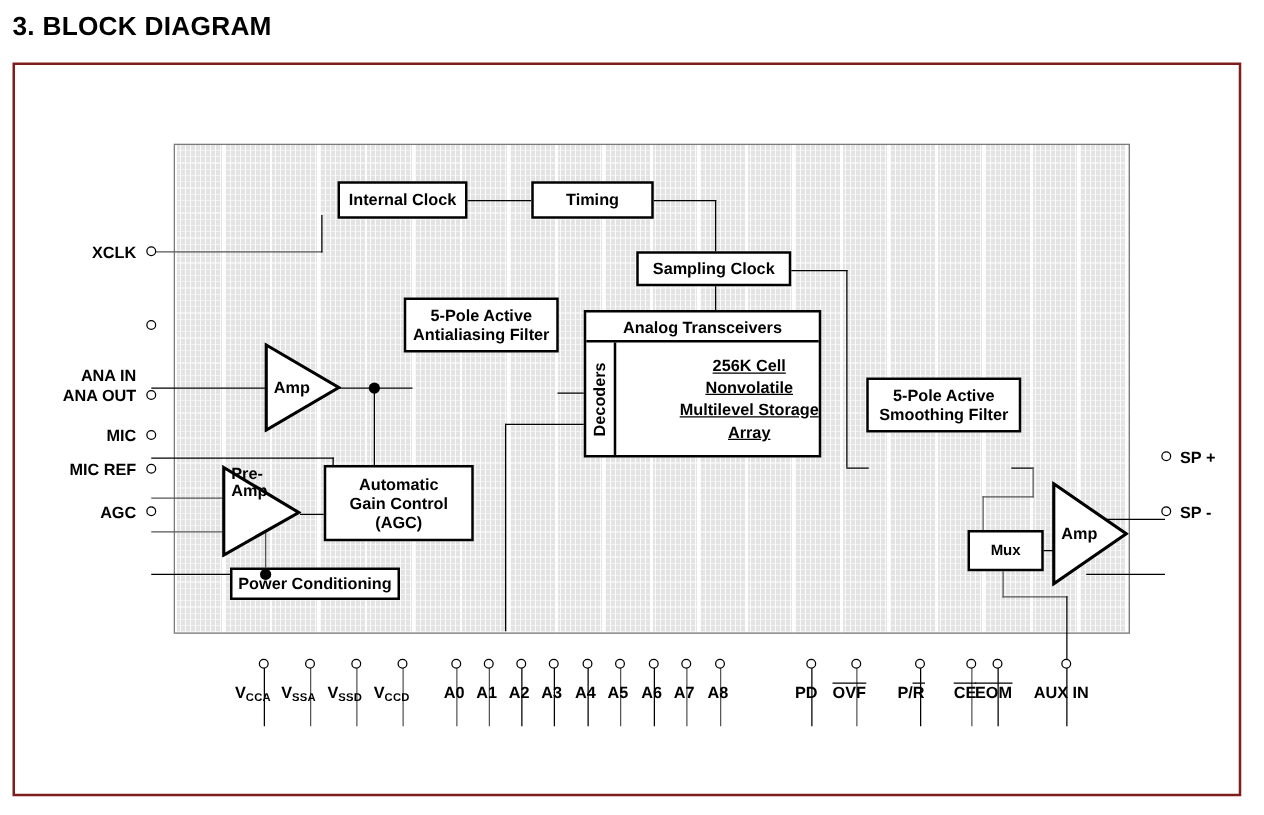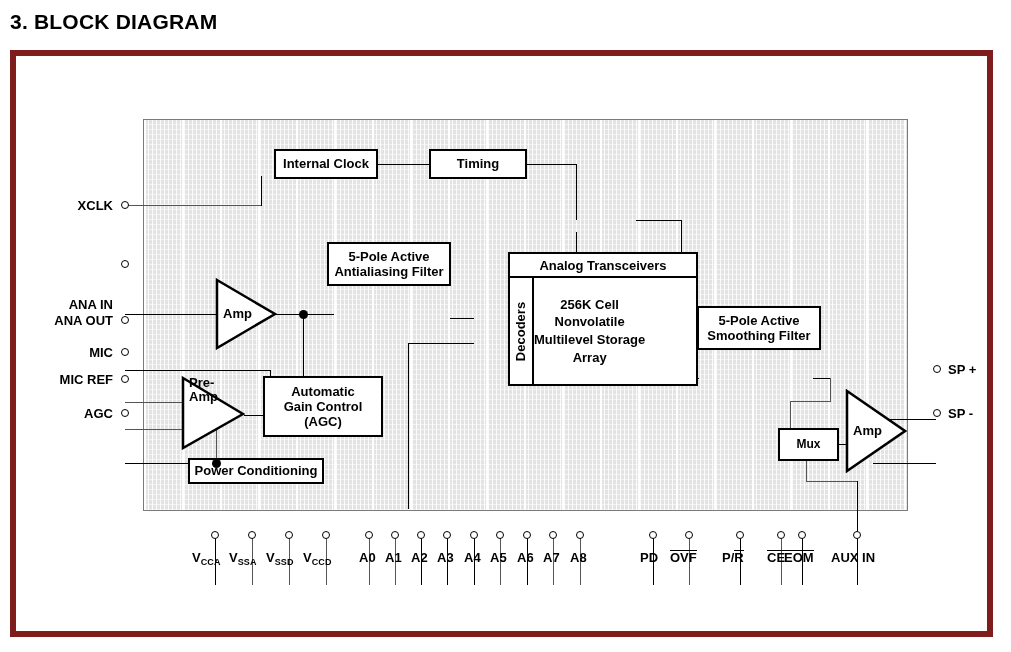--- a/index.html
+++ b/index.html
@@ -5,21 +5,21 @@
   html,body{margin:0;padding:0;background:#ffffff;}
   body{width:1011px;height:652px;position:relative;overflow:hidden;
        font-family:"Liberation Sans", sans-serif;color:#000;}
 
   
   #page-title{position:absolute;left:10px;top:10px;font-size:21px;font-weight:bold;
               letter-spacing:.2px;}
 
   
   #diagram-frame{position:absolute;left:10px;top:50px;width:983px;height:587px;
-                 border:6px solid #7f1d1d;box-sizing:border-box;background:#fff;}
+                 border:2px solid #7f1d1d;box-sizing:border-box;background:#fff;}
 
   
   #chip-area{position:absolute;left:127px;top:63px;width:765px;height:392px;
              background:#e3e3e3;border:1px solid #7a7a7a;box-sizing:border-box;
              background-image:
                repeating-linear-gradient(90deg, rgba(255,255,255,.85) 0 1px, rgba(255,255,255,0) 1px 4px),
                repeating-linear-gradient(0deg, rgba(255,255,255,.55) 0 1px, rgba(255,255,255,0) 1px 5px),
                repeating-linear-gradient(90deg, rgba(255,255,255,.95) 0 2px, rgba(255,255,255,0) 2px 38px);
   }
 
@@ -31,22 +31,22 @@
 
   
   #mem-outer{position:absolute;background:#fff;border:2px solid #000;box-sizing:border-box;z-index:6;}
   #mem-transceivers{position:absolute;left:0;top:0;right:0;height:24px;border-bottom:2px solid #000;
        box-sizing:border-box;display:flex;align-items:center;justify-content:center;
        font-size:13px;font-weight:bold;}
   #mem-decoders{position:absolute;left:0;top:24px;bottom:0;width:24px;border-right:2px solid #000;
        box-sizing:border-box;display:flex;align-items:center;justify-content:center;}
   #mem-decoders span{transform:rotate(-90deg);white-space:nowrap;font-size:13px;font-weight:bold;}
   #mem-core{position:absolute;left:24px;top:24px;right:0;bottom:0;
-       display:flex;align-items:center;justify-content:flex-start;text-align:center;
-       font-size:13px;font-weight:bold;line-height:1.35;}
+       display:flex;align-items:center;justify-content:flex-end;text-align:center;
+       font-size:13px;font-weight:bold;line-height:1.35;text-decoration:underline;}
 
   
   .tri{position:absolute;z-index:6;}
   .tri svg{display:block;}
   .tri .lbl{position:absolute;left:8px;top:0;height:100%;display:flex;align-items:center;
             font-size:13px;font-weight:bold;line-height:1.1;text-align:left;}
 
   
   .w{position:absolute;background:#000;z-index:4;}
   .wh{height:1px;}
@@ -147,32 +147,35 @@
   <div class="w wv" style="left:786px;top:476px;height:53px;"></div>
 
   <div class="blk" style="left:258px;top:93px;width:104px;height:30px;">
     <span>Internal Clock</span>
   </div>
 
   <div class="blk" style="left:413px;top:93px;width:98px;height:30px;">
     <span>Timing</span>
   </div>
 
+  <div class="blk" style="left:497px;top:149px;width:124px;height:28px;">
+    <span>Sampling Clock</span>
+  </div>
 
   <div class="blk" style="left:311px;top:186px;width:124px;height:44px;flex-direction:column;">
     <span>5-Pole Active</span>
     <span>Antialiasing Filter</span>
   </div>
 
   <div class="blk" style="left:681px;top:250px;width:124px;height:44px;flex-direction:column;">
     <span>5-Pole Active</span>
     <span>Smoothing Filter</span>
   </div>
 
-  <div id="mem-outer" style="left:455px;top:196px;width:190px;height:134px;margin-left:37px;">
+  <div id="mem-outer" style="left:455px;top:196px;width:190px;height:118px;">
     <div id="mem-transceivers">
       <span>Analog Transceivers</span>
     </div>
     <div id="mem-decoders">
       <span>Decoders</span>
     </div>
     <div id="mem-core">
       <div>
         <div>256K Cell</div>
         <div>Nonvolatile</div>

